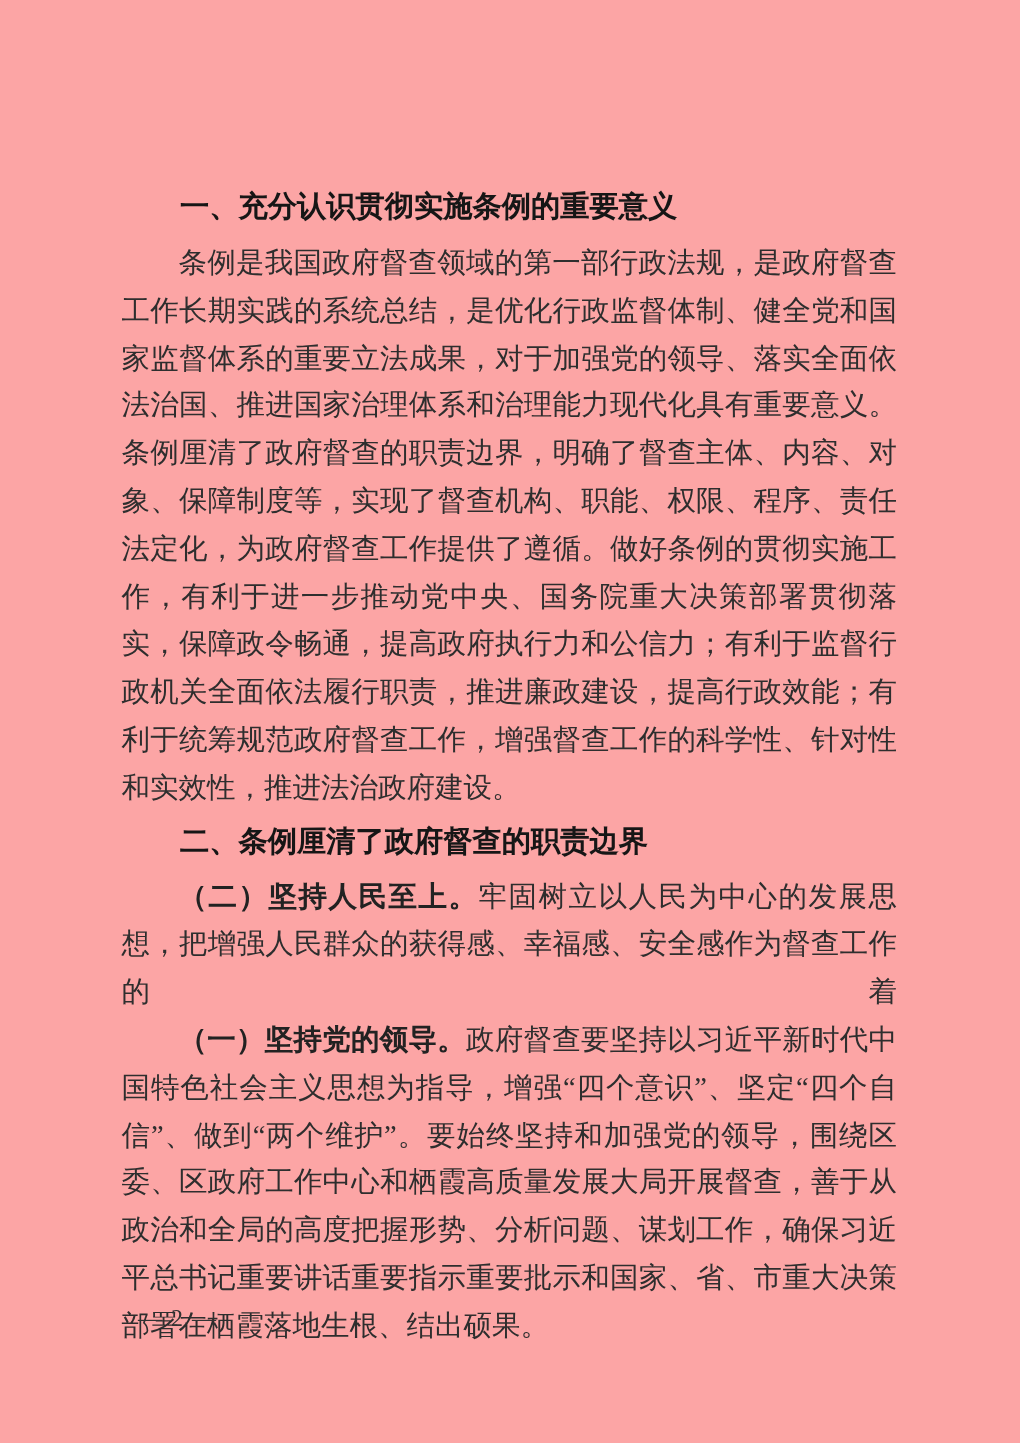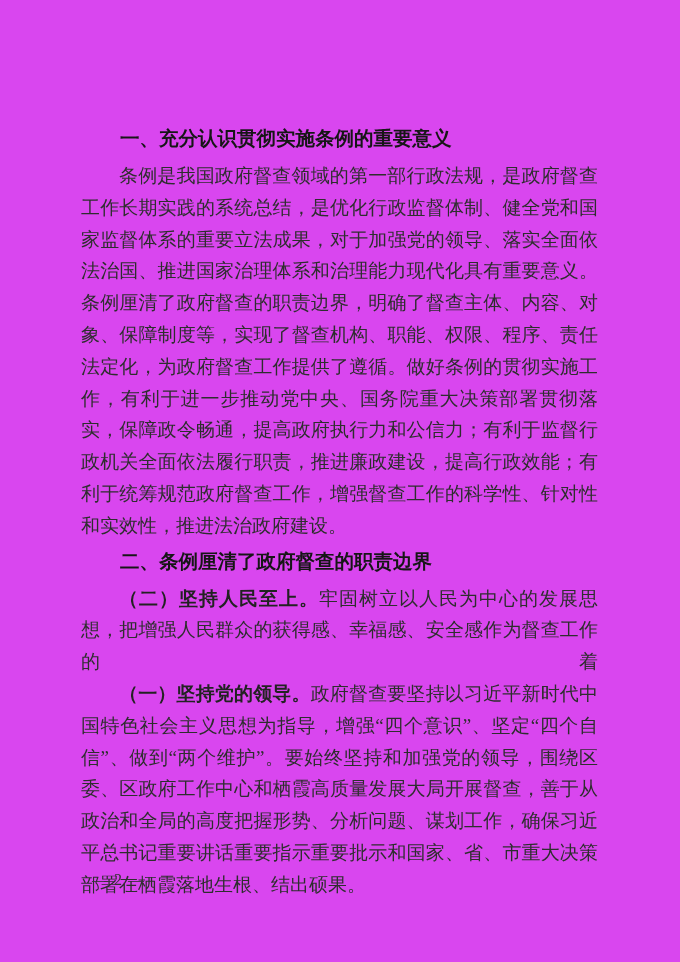--- a/index.html
+++ b/index.html
@@ -9,21 +9,21 @@
   body {
     width: 680px;
     height: 962px;
     background: #ffffff;
     position: relative;
     overflow: hidden;
   }
   .page {
     position: absolute;
     inset: 0;
-    background: #d946ef;
+    background: #fca5a5;
     text-decoration: underline;
   }
   .content {
     position: absolute;
     left: 81px;
     top: 119px;
     width: 517px;
     color: #2e2e2e;
     font-family: "Liberation Serif", "DejaVu Serif", serif;
     font-size: 19px;

